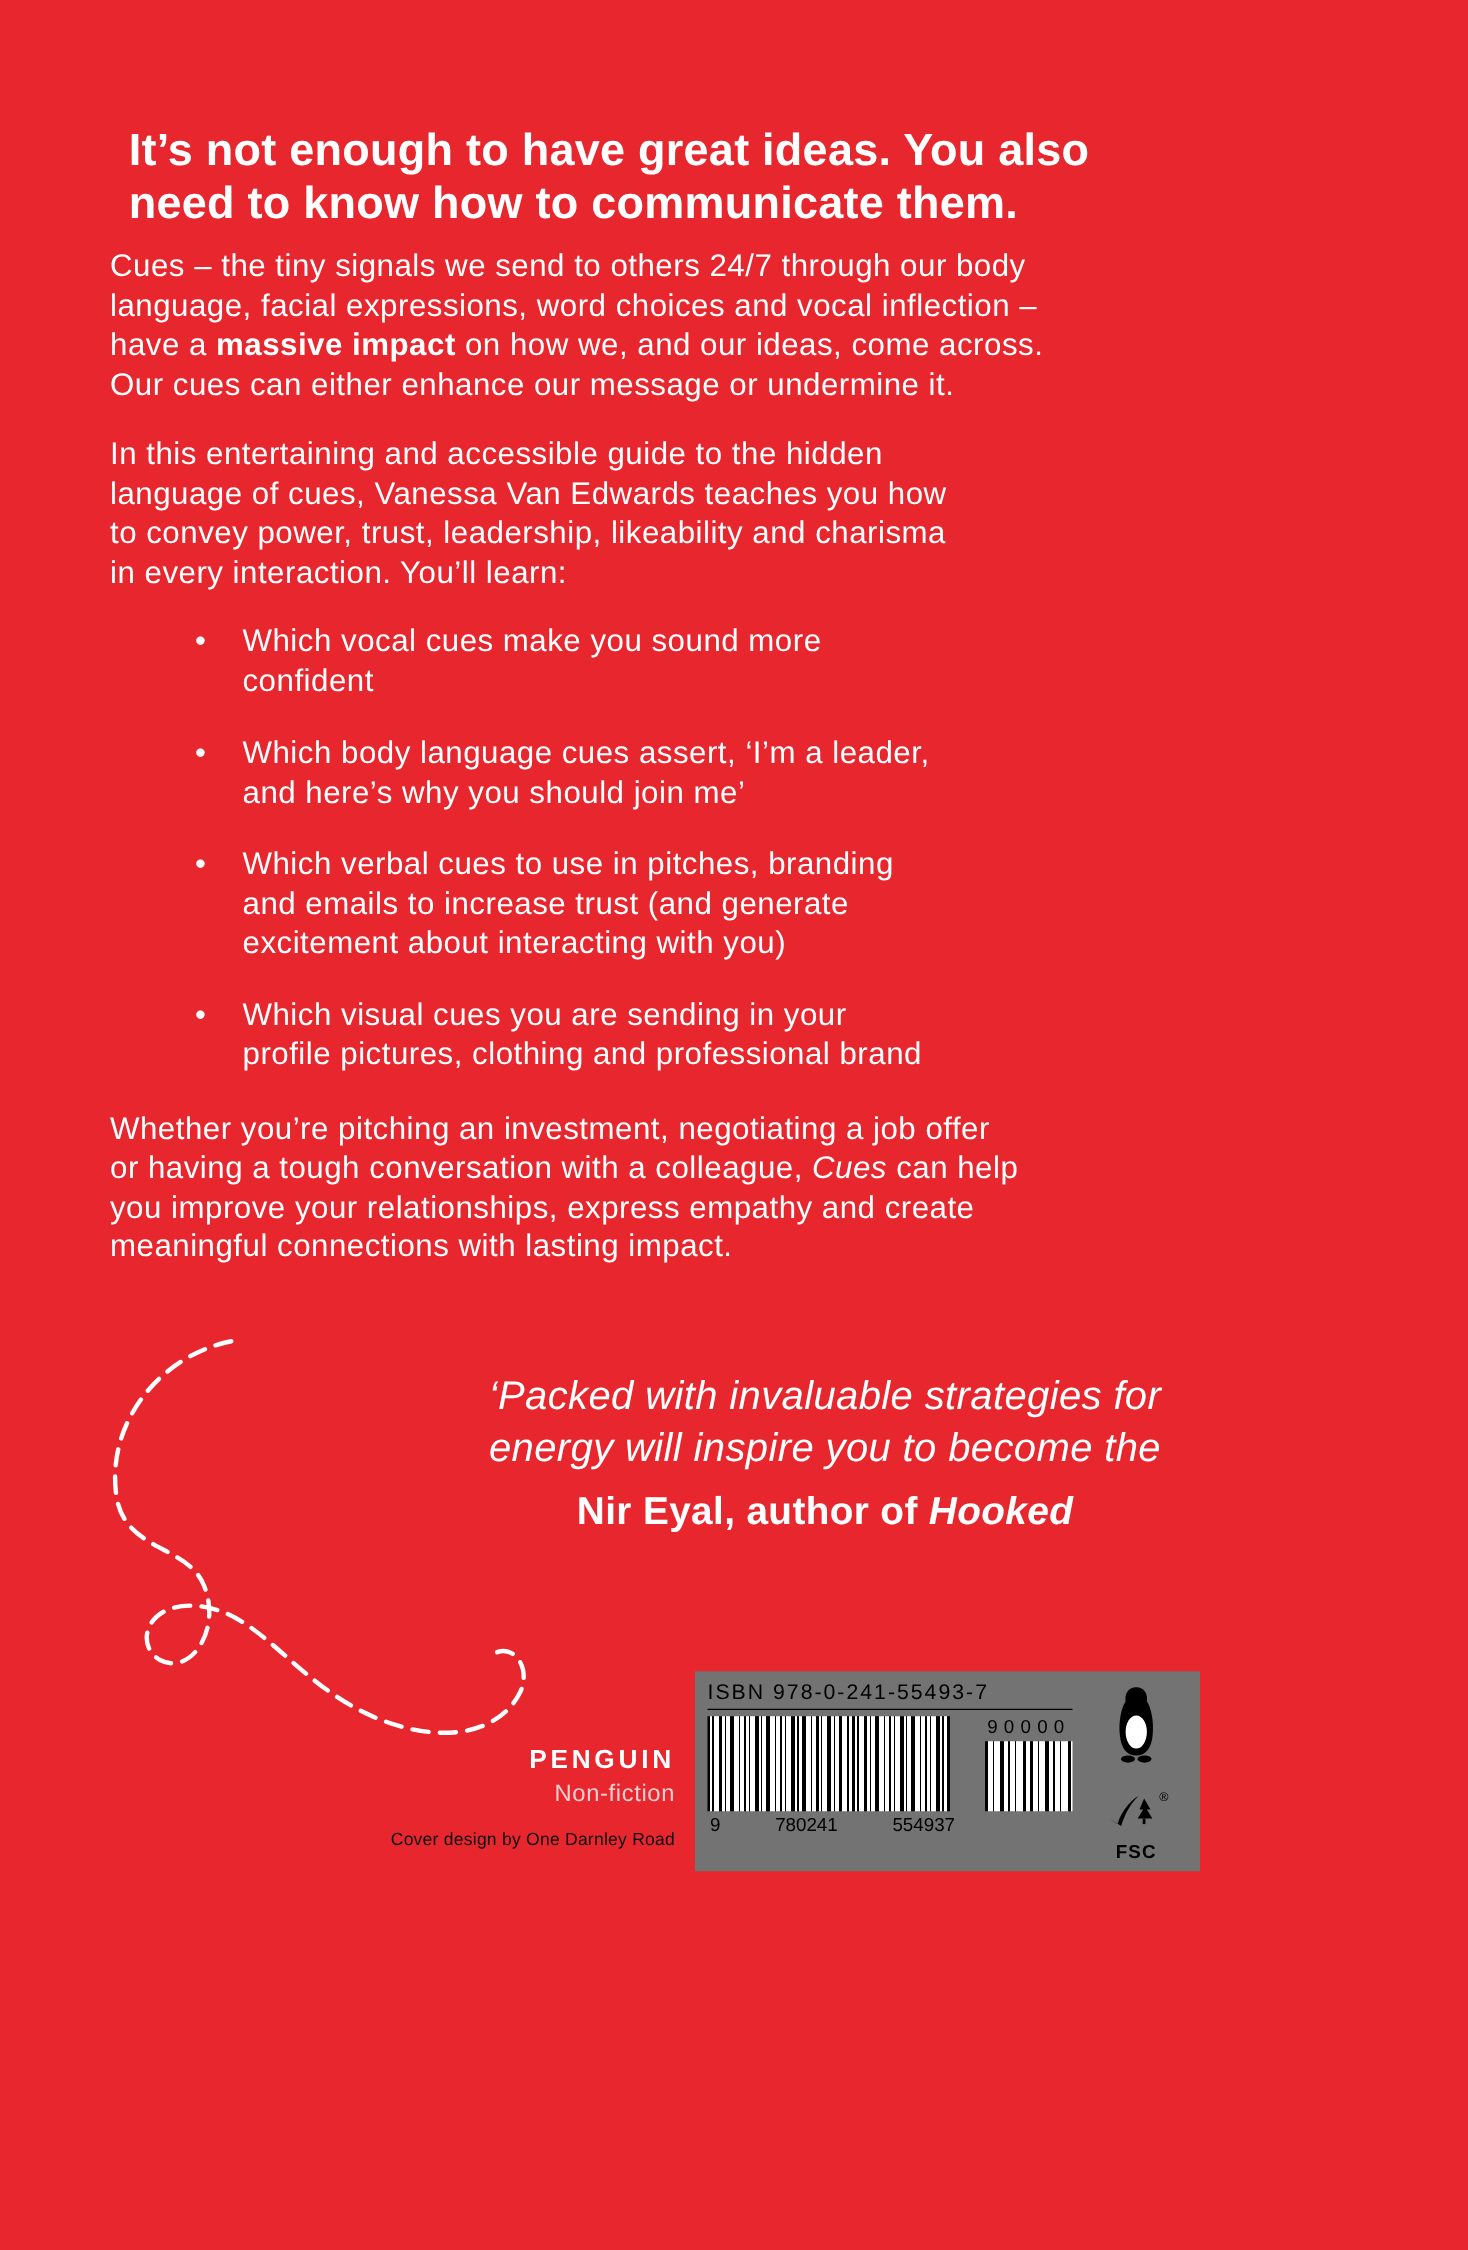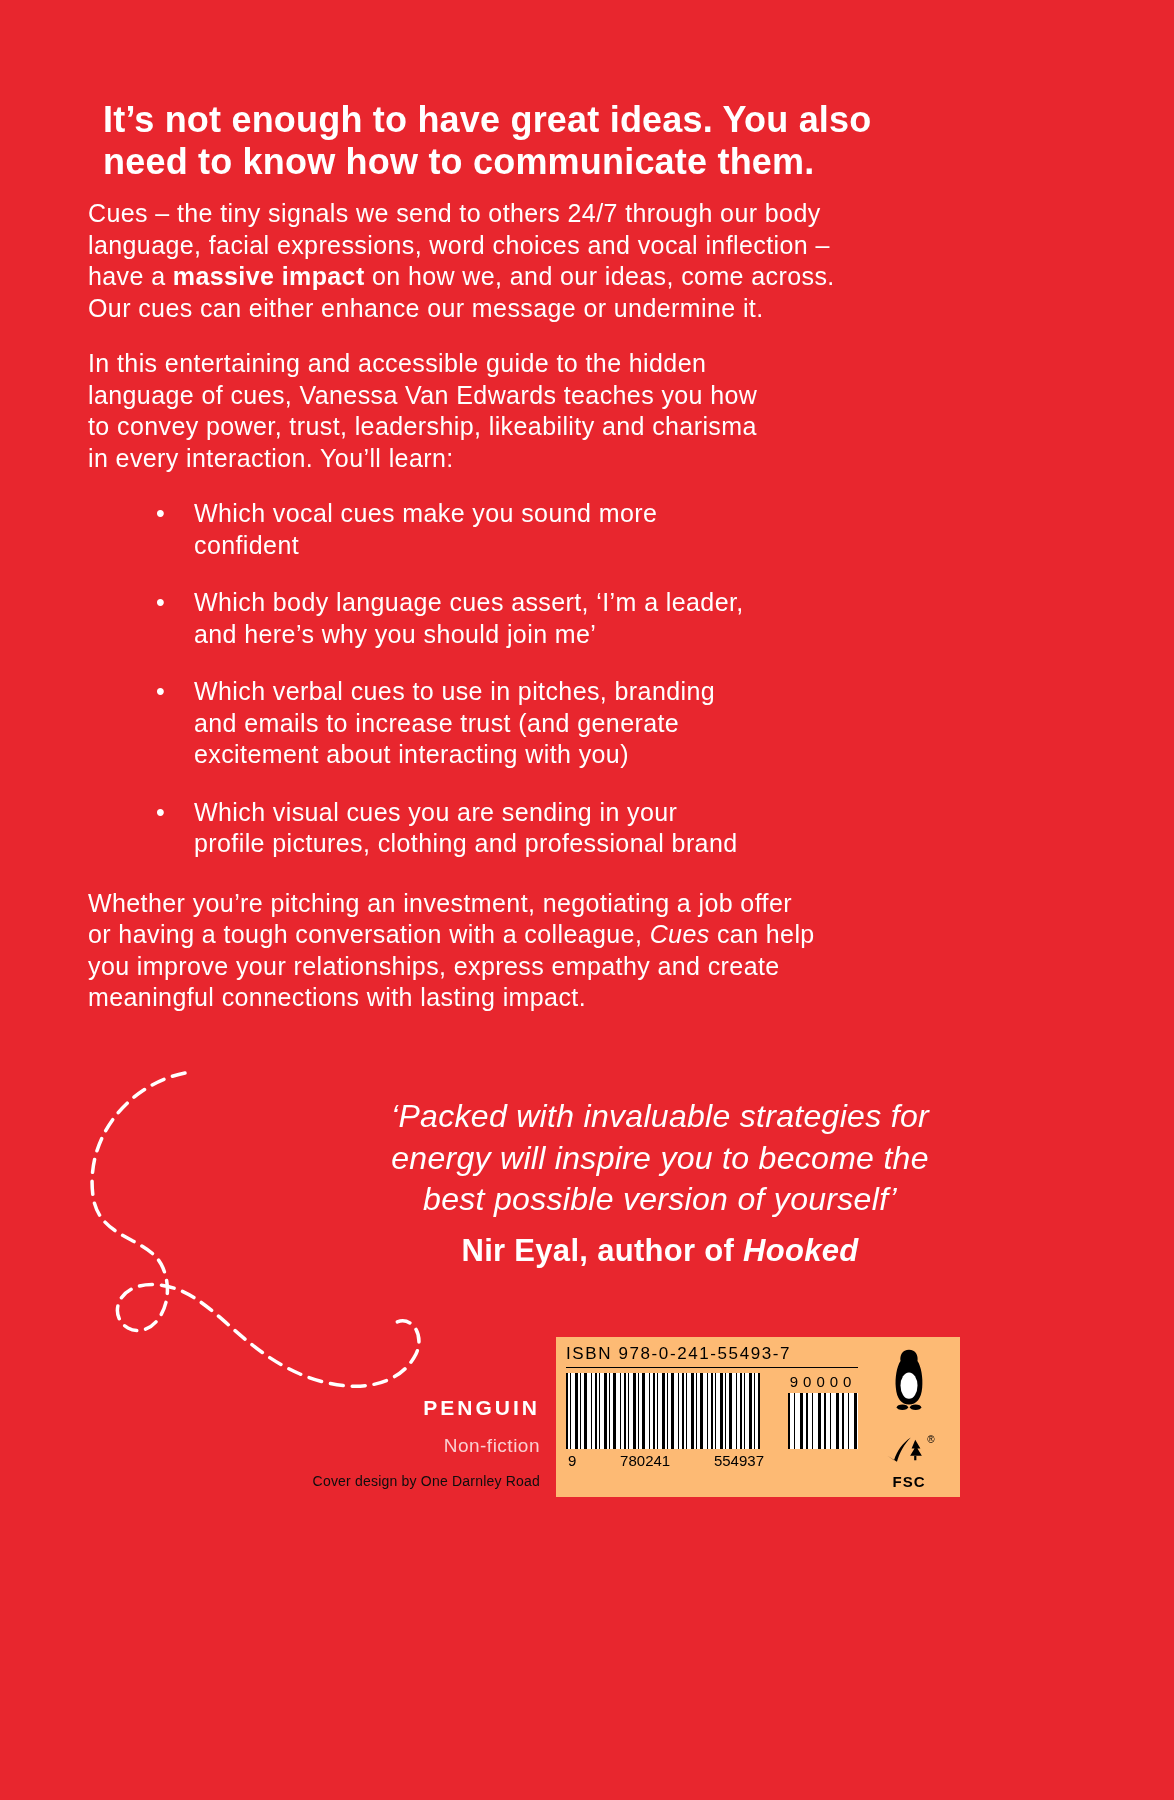--- a/index.html
+++ b/index.html
@@ -45,26 +45,26 @@
   }
   .quote-line { font-style:italic; }
   .quote-attr { margin-top:10px; font-weight:bold; font-style:normal; font-size:31px; }
   .quote-attr .book { font-style:italic; }
 
   .publisher-block {
     position:absolute; left:230px; top:1396px; width:310px;
     text-align:right;
   }
   .publisher-name { font-size:21px; font-weight:bold; letter-spacing:3px; }
-  .publisher-cat  { font-size:19px; color:rgba(255,255,255,0.78); margin-top:15px; letter-spacing:0.5px; }
+  .publisher-cat  { font-size:19px; color:rgba(255,255,255,0.78); margin-top:5px; letter-spacing:0.5px; }
   .cover-credit   { font-size:14px; font-weight:normal; color:#0d0d0d; margin-top:16px; letter-spacing:0.2px; }
 
   .isbn-box {
     position:absolute; left:556px; top:1337px; width:404px; height:160px;
-    background:#fdba74; color:#000; display:flex; box-sizing:border-box;
+    background:#737373; color:#000; display:flex; box-sizing:border-box;
     padding:7px 6px 6px 10px;
   }
   .bar-zone { width:292px; display:flex; flex-direction:column; }
   .isbn-line {
     font-size:17px; letter-spacing:1.6px; font-weight:500;
     border-bottom:1px solid #000; padding-bottom:3px;
   }
   .bar-row { display:flex; margin-top:5px;gap:16px; }
   .main-bars {
     width:200px; height:76px;
@@ -126,21 +126,20 @@
     <p class="p4"><span>Whether you’re pitching an investment, negotiating a job offer or having a tough conversation with a colleague, </span><em>Cues</em><span> can help you improve your relationships, express empathy and create meaningful connections with lasting impact.</span></p>
   </div>
 
   <svg class="swirl" width="400" height="360" viewBox="0 0 400 360" aria-hidden="true">
     <path d="M125 17 C 70 28, 25 80, 33 140 C 39 185, 90 180, 103 212 C 118 248, 92 285, 68 272 C 47 260, 57 224, 100 229 C 150 235, 175 290, 240 318 C 295 341, 340 330, 356 298 C 365 279, 352 260, 337 266" fill="none" stroke="#ffffff" stroke-width="3.5" stroke-dasharray="13 9" stroke-linecap="round"></path>
   </svg>
 
   <div class="quote-block">
     <div class="quote-line">‘Packed with invaluable strategies for</div>
     <div class="quote-line">energy will inspire you to become the</div>
-    <div class="quote-line">best possible version of yourself’</div>
     <div class="quote-attr"><span>Nir Eyal, author of </span><span class="book">Hooked</span></div>
   </div>
 
   <div class="publisher-block">
     <div class="publisher-name">PENGUIN</div>
     <div class="publisher-cat">Non-fiction</div>
     <div class="cover-credit">Cover design by One Darnley Road</div>
   </div>
 
   <div class="isbn-box">

